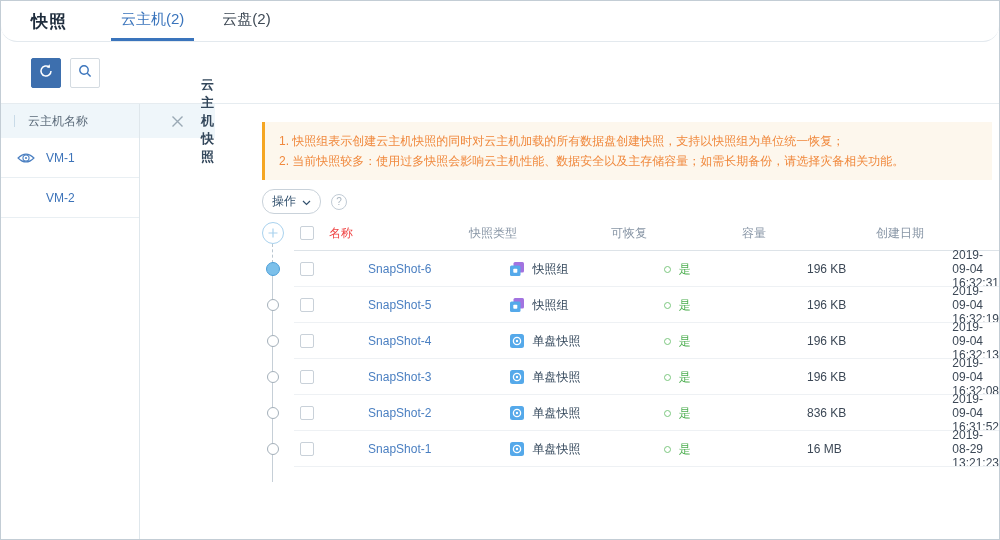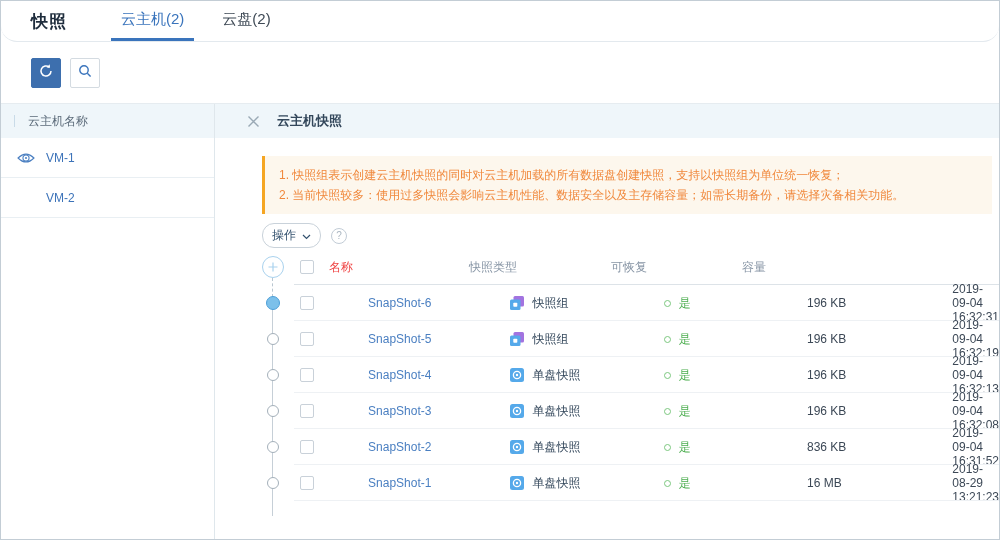--- a/index.html
+++ b/index.html
@@ -22,21 +22,21 @@
 
   
   .content { display:flex; height:436px; }
   .sidebar { width:228px; border-right:1px solid #dfe7ec; background:#fff; }
   .sidebar-header { height:34px; background:#eff6fa; display:flex; align-items:center; padding-left:27px; font-size:12px; color:#5c6b7a; position:relative; }
   .sidebar-header .tick { position:absolute; left:13px; top:11px; width:1px; height:12px; background:#c9dbe8; }
   .sidebar-item { position:relative; height:40px; border-bottom:1px solid #e9eff3; display:flex; align-items:center; padding-left:45px; font-size:12px; color:#3c73b9; cursor:pointer; }
   .sidebar-item .eye { position:absolute; left:16px; top:13px; }
 
   
-  .main { flex:1; display:flex; flex-direction:column;justify-content:center; }
+  .main { flex:1; display:flex; flex-direction:row;justify-content:center; }
   .panel-header { height:34px; background:#eff6fa; display:flex; align-items:center; }
   .close-btn { margin-left:31px; width:14px; height:14px; display:flex; align-items:center; justify-content:center; cursor:pointer; }
   .panel-title { margin-left:17px; font-size:13px; font-weight:600; color:#33475b; }
   .panel-body { flex:1; background:#fff; }
 
   .notice { margin:18px 0 0 47px; width:730px; background:#fdf7ed; border-left:3px solid #f5a623; padding:9px 14px; }
   .notice p { font-size:12px; line-height:20px; color:#f0883c; }
 
   .action-row { margin:9px 0 0 47px; height:25px; display:flex; align-items:center; gap:10px; }
   .action-btn { height:25px; padding:0 9px; background:#fff; border:1px solid #c9d2da; border-radius:12px; display:flex; align-items:center; gap:6px; font-size:12px; color:#33516e; cursor:pointer; }
@@ -172,20 +172,21 @@
           <div class="tl-line"></div>
 
           <div class="t-header">
             <span class="col-check">
                 <span class="checkbox"></span>
               </span>
             <span class="col-name">名称</span>
             <span class="col-type">快照类型</span>
             <span class="col-recover">可恢复</span>
             <span class="col-capacity">容量</span>
+            <span class="col-date">创建日期</span>
             <span class="hdiv"></span>
           </div>
 
           <div class="t-row">
             <span class="node current"></span>
             <span class="col-check">
                 <span class="checkbox"></span>
               </span>
             <span class="col-name">SnapShot-6</span>
             <span class="col-type">

